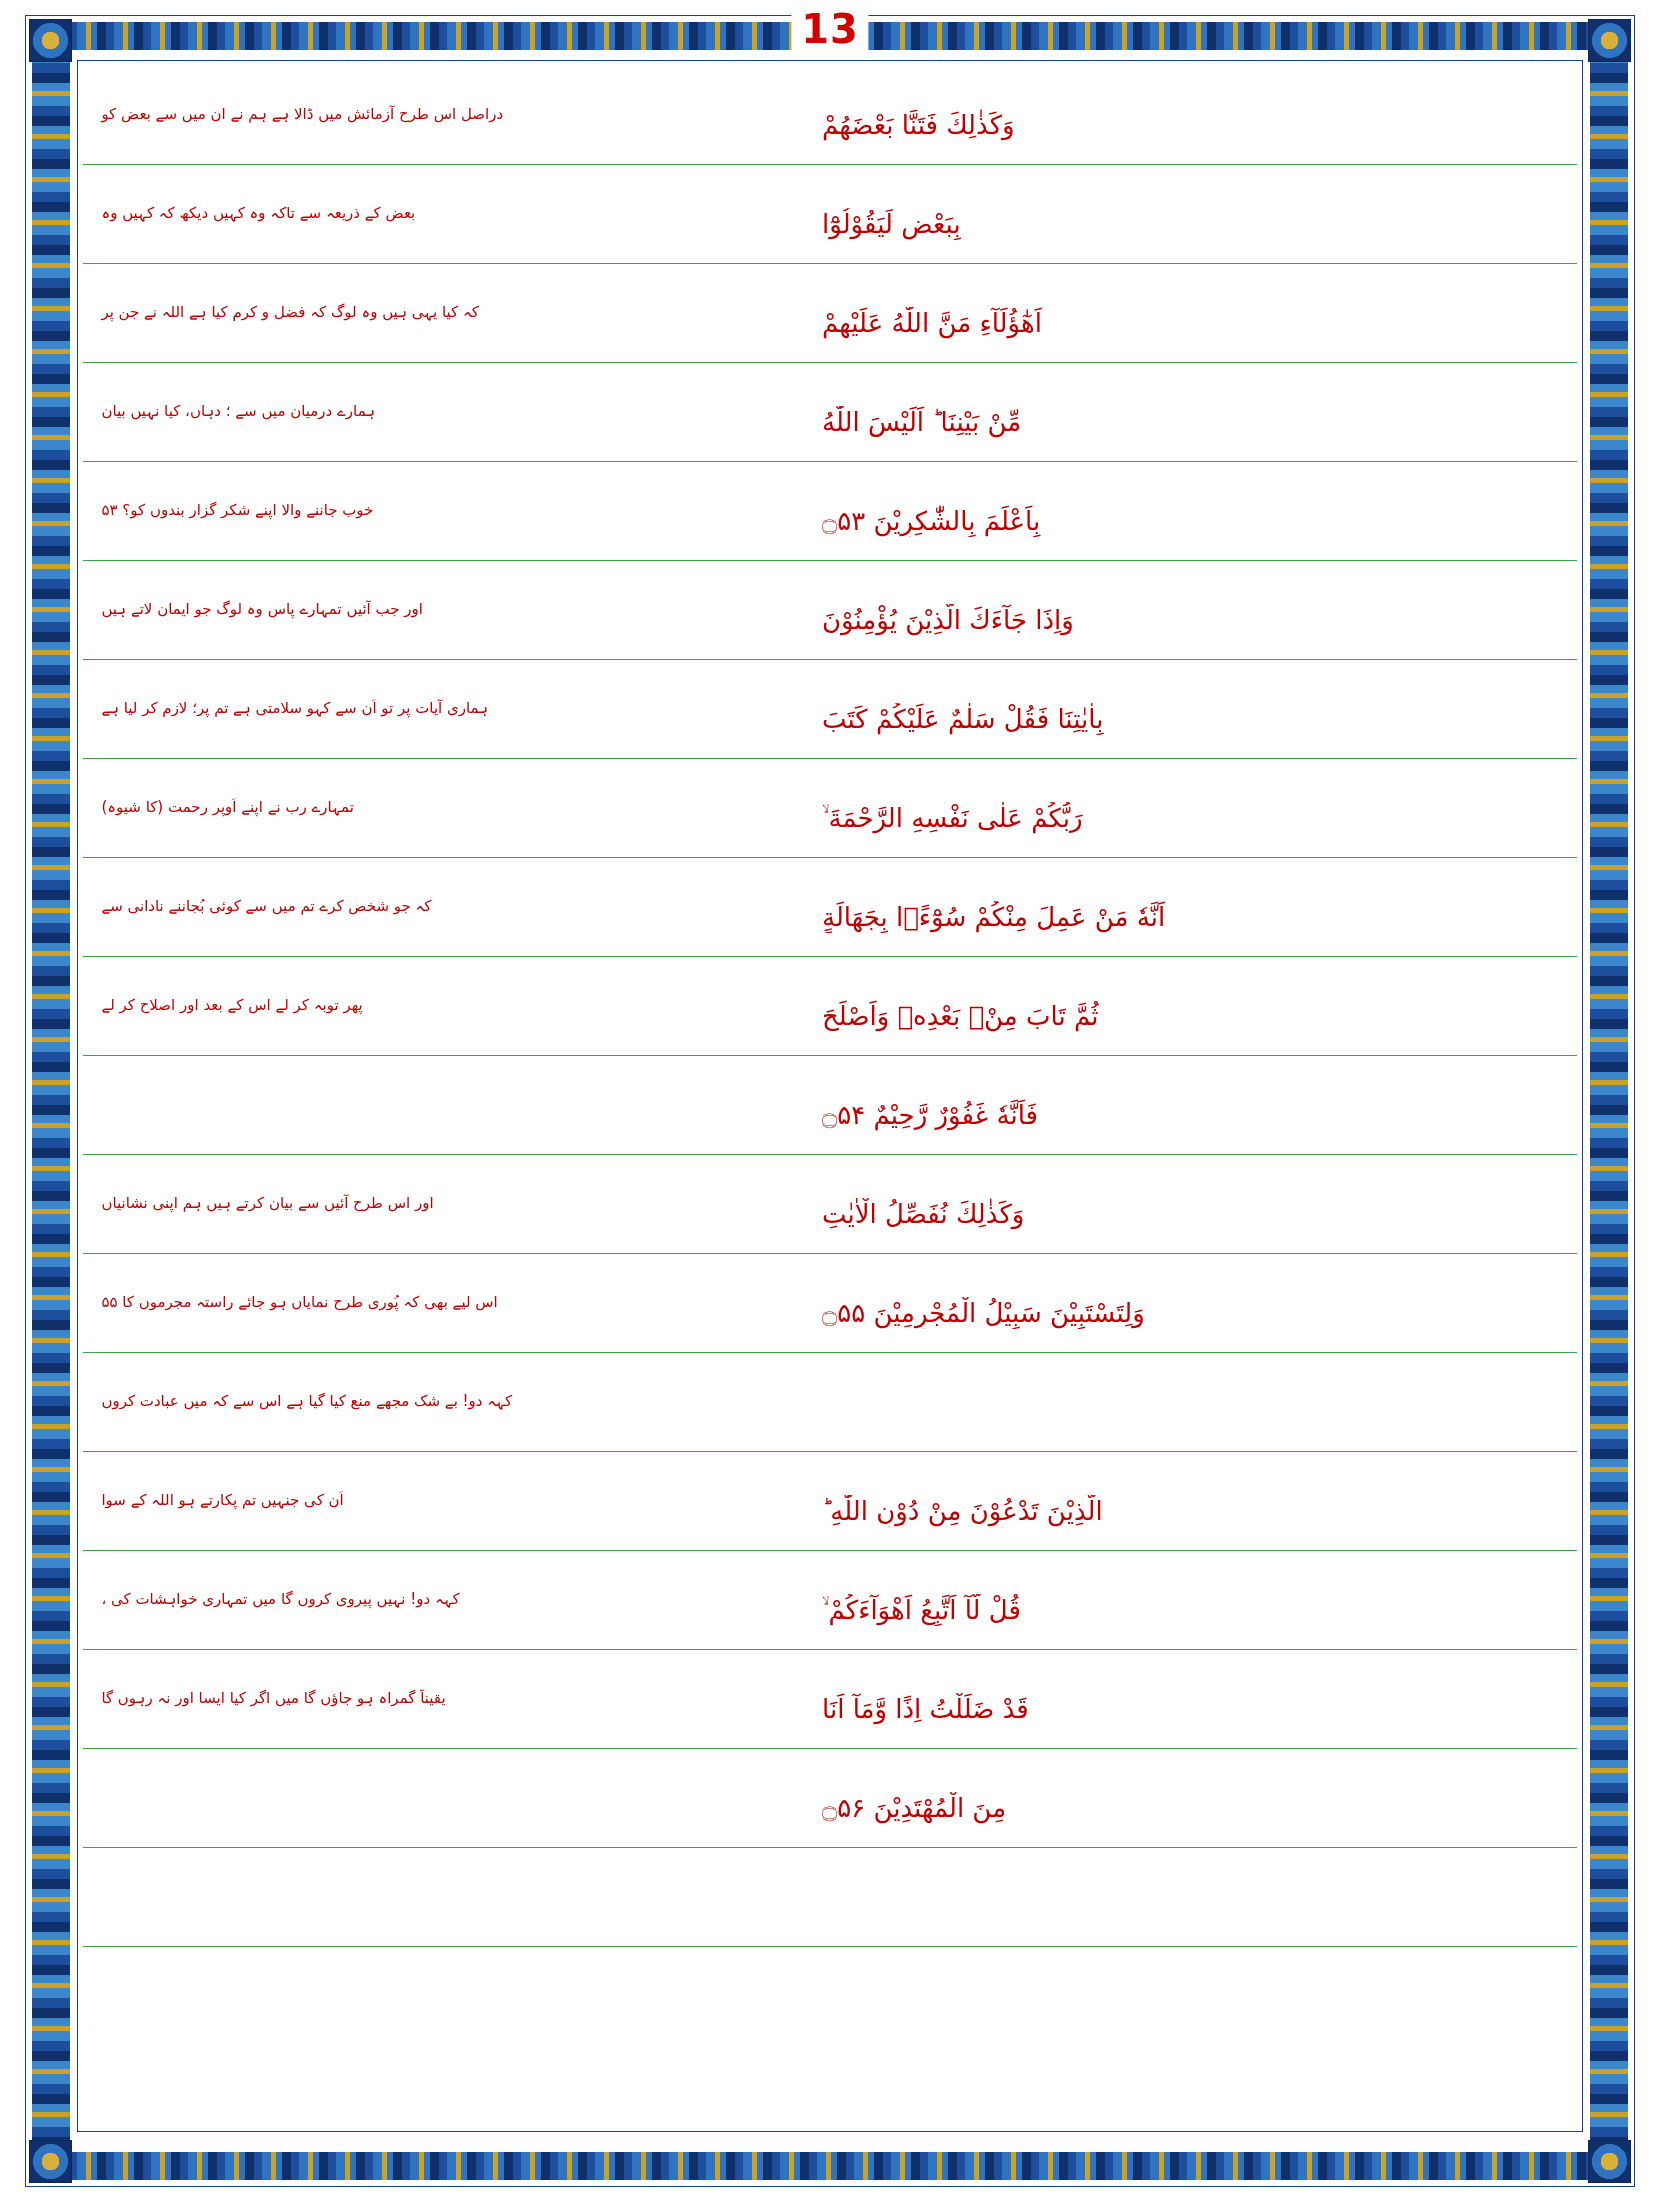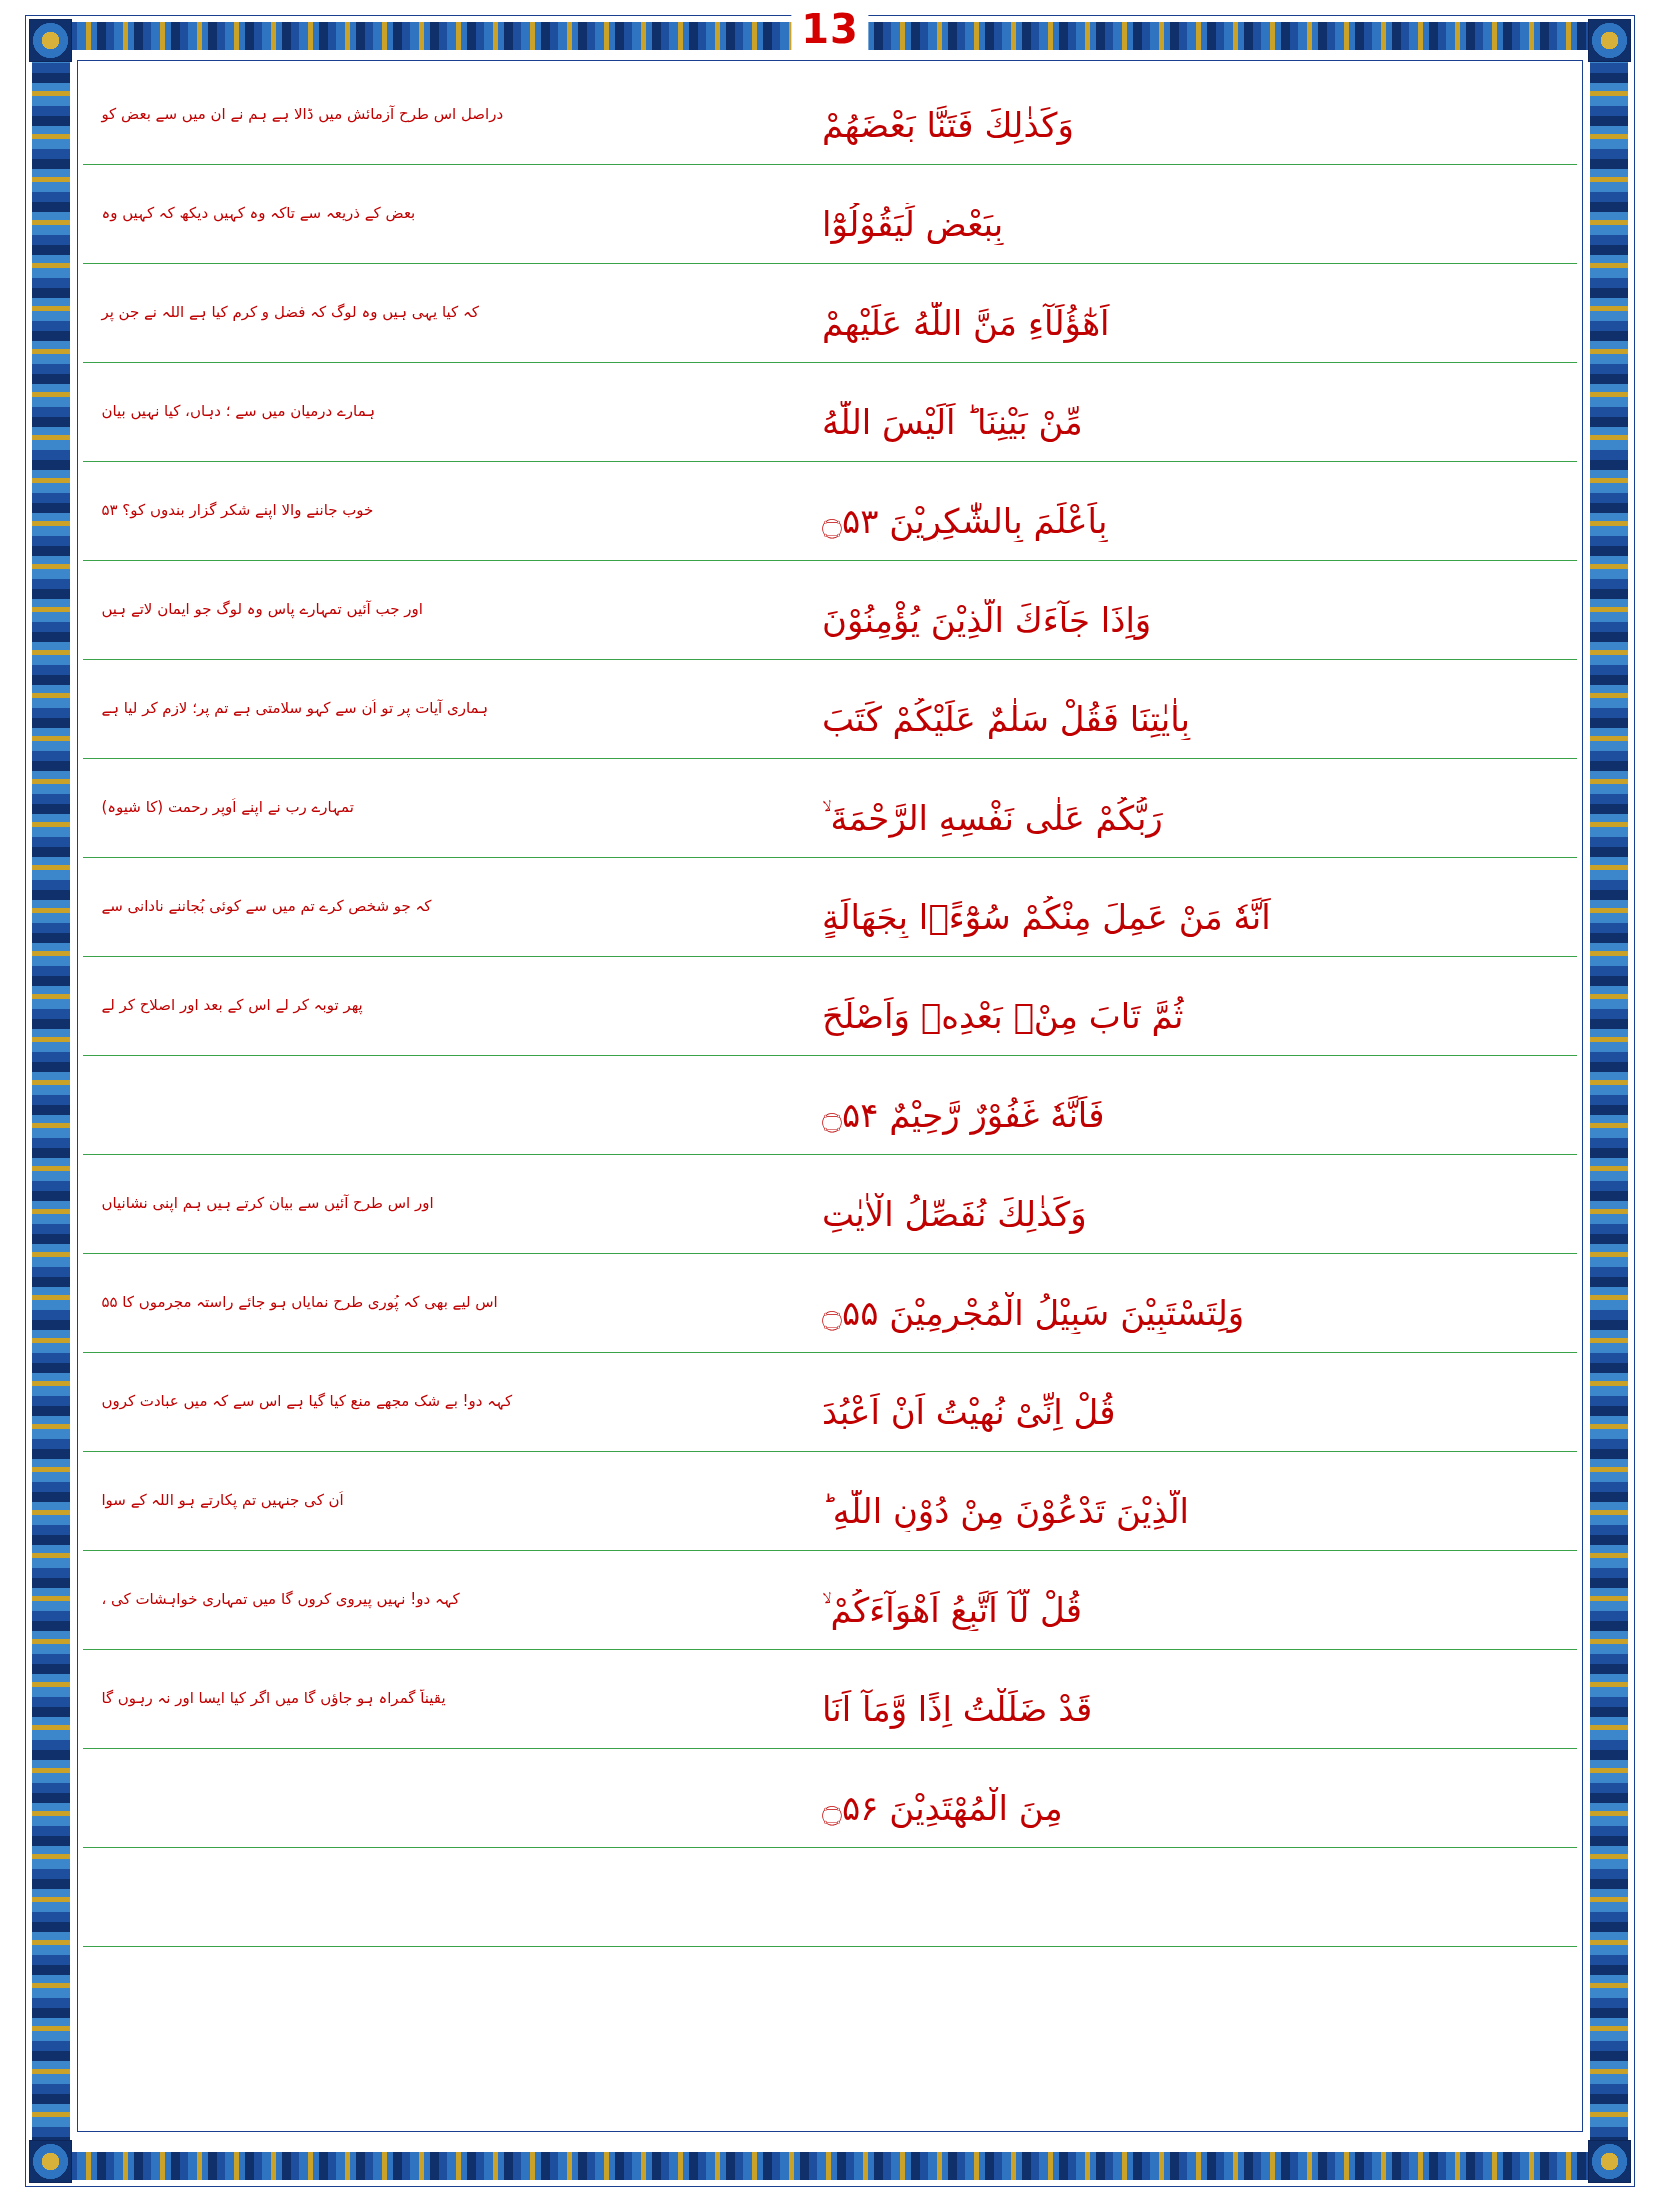--- a/index.html
+++ b/index.html
@@ -132,21 +132,21 @@
   }
   .line.blank { border-bottom: 1.7px solid #3aa34a; }
   .line.last  { border-bottom: none; }
 
   .arabic {
     flex: 0 0 52%;
     text-align: left;
     direction: rtl;
     color: #c00000;
     font-family: "DejaVu Sans", sans-serif;
-    font-size: 34px;
+    font-size: 26px;
     line-height: 1.25;
     white-space: nowrap;
     overflow: hidden;
     padding-right: 8.3px;
     padding-left: 21.6px;
     box-sizing: border-box;
     letter-spacing: 0.8px;
     margin-top: 20px;
   }
 
@@ -246,21 +246,20 @@
         <div class="arabic">وَكَذٰلِكَ نُفَصِّلُ الْاٰيٰتِ</div>
         <div class="urdu">اور اس طرح آئیں سے بیان کرتے ہیں ہم اپنی نشانیاں</div>
       </div>
 
       <div class="line">
         <div class="arabic">وَلِتَسْتَبِيْنَ سَبِيْلُ الْمُجْرِمِيْنَ ۝۵۵</div>
         <div class="urdu">اس لیے بھی کہ پُوری طرح نمایاں ہو جائے راستہ مجرموں کا ۵۵</div>
       </div>
 
       <div class="line">
-        <div class="arabic">قُلْ اِنِّىْ نُهِيْتُ اَنْ اَعْبُدَ</div>
         <div class="urdu">کہہ دو! بے شک مجھے منع کیا گیا ہے اس سے کہ میں عبادت کروں</div>
       </div>
 
       <div class="line">
         <div class="arabic">الَّذِيْنَ تَدْعُوْنَ مِنْ دُوْنِ اللّٰهِ ؕ</div>
         <div class="urdu">اُن کی جنہیں تم پکارتے ہو اللہ کے سوا</div>
       </div>
 
       <div class="line">
         <div class="arabic">قُلْ لَّآ اَتَّبِعُ اَهْوَآءَكُمْ ۙ</div>

